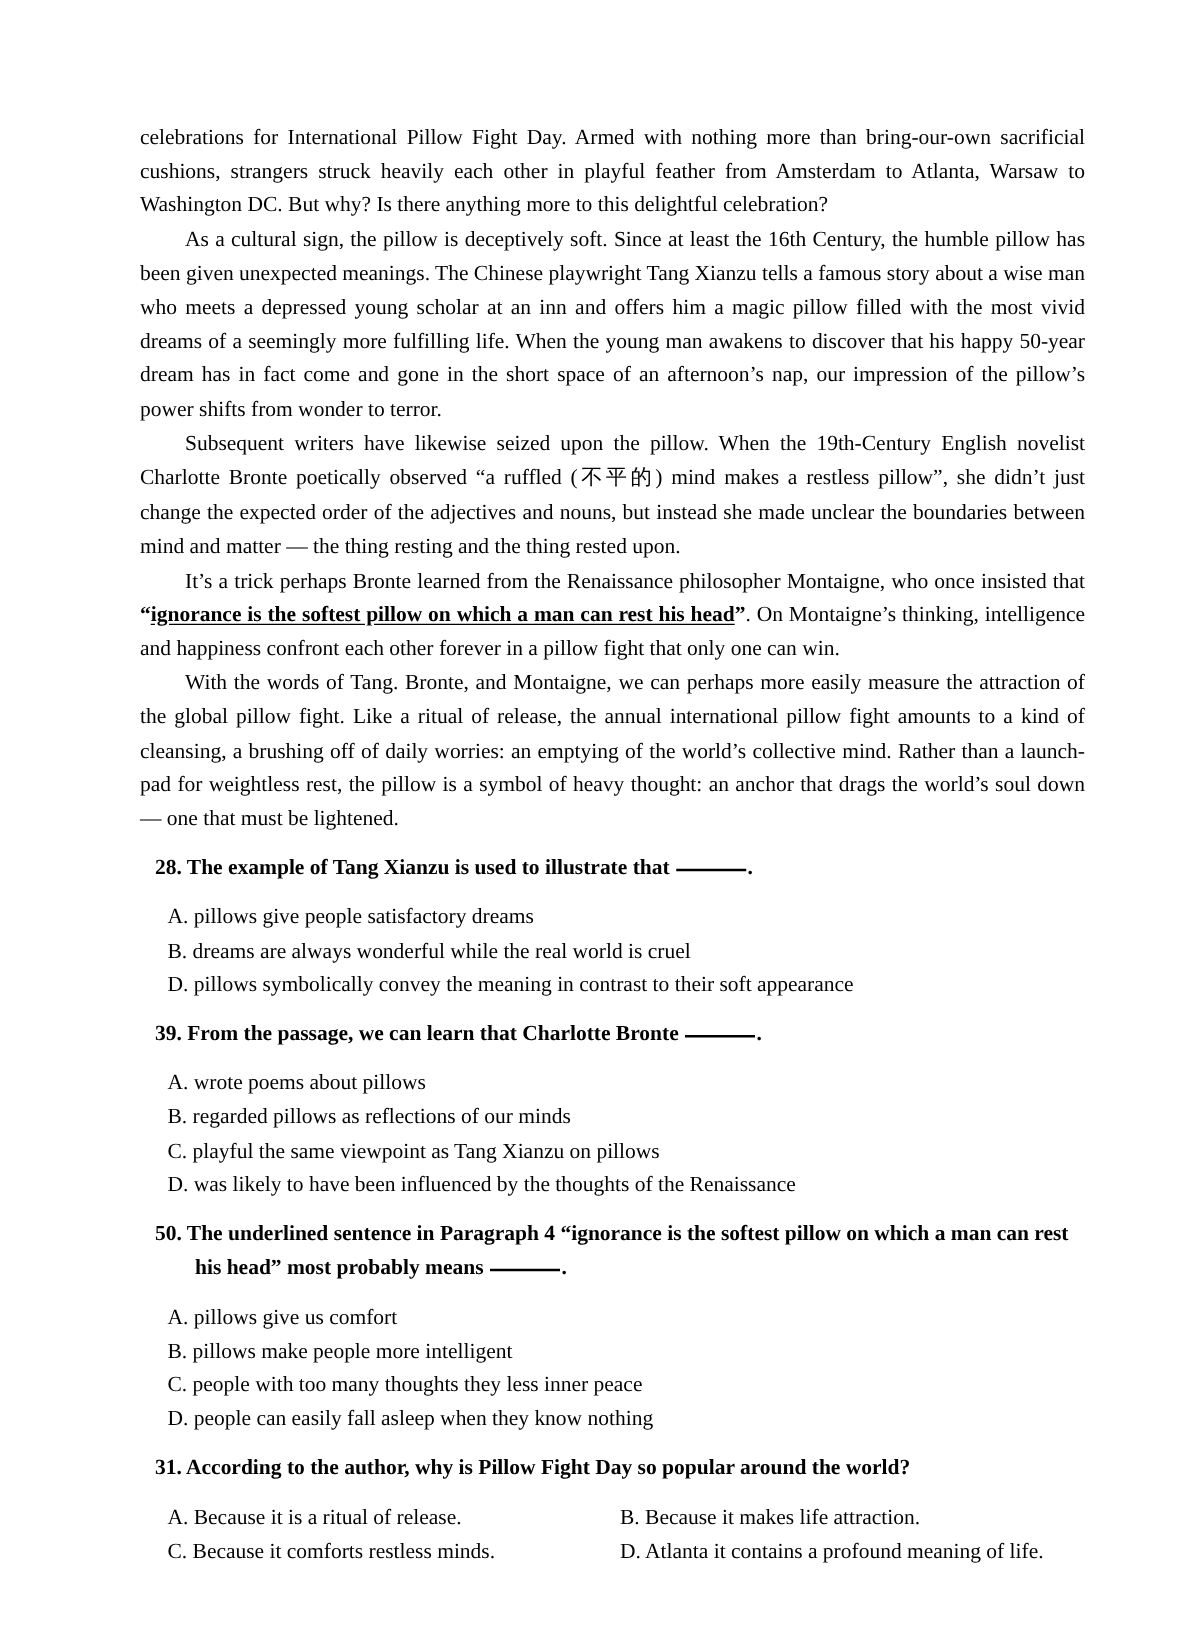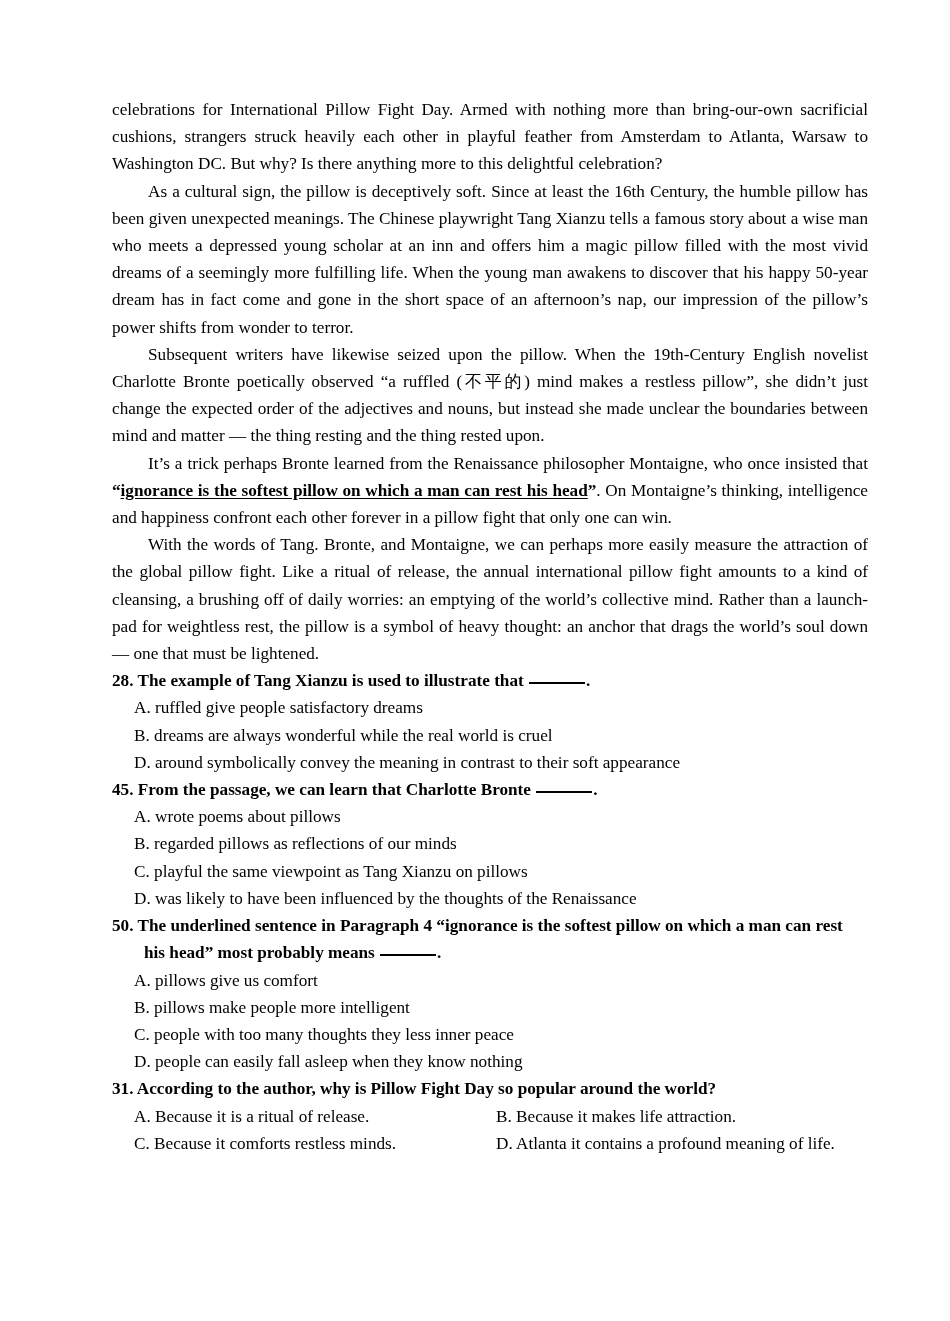--- a/index.html
+++ b/index.html
@@ -53,21 +53,21 @@
   }
 
   
   .qblock {
     margin-top: 0px;
   }
   .qstem {
     font-size: 17.2px;
     line-height: 27.2px;
     font-weight: bold;
-    margin: 0;
+    margin: 12px;
     text-align: left;
   }
   .qstem.wrap2 {
     padding-left: 32px;
     text-indent: -32px;
   }
   .qstem .blank {
     display: inline-block;
     width: 56px;
     border-bottom: 2px solid #000;
@@ -106,27 +106,27 @@
 
       <p class="para indent"><span>Subsequent writers have likewise seized upon the pillow. When the 19th-Century English novelist Charlotte Bronte poetically observed “a ruffled (</span><span class="cjk">不平的</span><span>) mind makes a restless pillow”, she didn’t just change the expected order of the adjectives and nouns, but instead she made unclear the boundaries between mind and matter — the thing resting and the thing rested upon.</span></p>
 
       <p class="para indent"><span>It’s a trick perhaps Bronte learned from the Renaissance philosopher Montaigne, who once insisted that </span><span class="quote-bold-ul"><span>“</span><span class="ul">ignorance is the softest pillow on which a man can rest his head</span><span>”</span></span><span>. On Montaigne’s thinking, intelligence and happiness confront each other forever in a pillow fight that only one can win.</span></p>
 
       <p class="para indent">With the words of Tang. Bronte, and Montaigne, we can perhaps more easily measure the attraction of the global pillow fight. Like a ritual of release, the annual international pillow fight amounts to a kind of cleansing, a brushing off of daily worries: an emptying of the world’s collective mind. Rather than a launch-pad for weightless rest, the pillow is a symbol of heavy thought: an anchor that drags the world’s soul down — one that must be lightened.</p>
     </div>
 
     <div class="qblock">
       <p class="qstem"><span>28. The example of Tang Xianzu is used to illustrate that </span><span class="blank"></span><span>.</span></p>
-      <p class="opt">A. ruffled give people satisfactory dreams</p>
+      <p class="opt">A. pillows give people satisfactory dreams</p>
       <p class="opt">B. dreams are always wonderful while the real world is cruel</p>
-      <p class="opt">D. around symbolically convey the meaning in contrast to their soft appearance</p>
+      <p class="opt">D. pillows symbolically convey the meaning in contrast to their soft appearance</p>
     </div>
 
     <div class="qblock">
-      <p class="qstem"><span>45. From the passage, we can learn that Charlotte Bronte </span><span class="blank"></span><span>.</span></p>
+      <p class="qstem"><span>39. From the passage, we can learn that Charlotte Bronte </span><span class="blank"></span><span>.</span></p>
       <p class="opt">A. wrote poems about pillows</p>
       <p class="opt">B. regarded pillows as reflections of our minds</p>
       <p class="opt">C. playful the same viewpoint as Tang Xianzu on pillows</p>
       <p class="opt">D. was likely to have been influenced by the thoughts of the Renaissance</p>
     </div>
 
     <div class="qblock">
       <p class="qstem wrap2"><span>50. The underlined sentence in Paragraph 4 “ignorance is the softest pillow on which a man can rest his head” most probably means </span><span class="blank"></span><span>.</span></p>
       <p class="opt">A. pillows give us comfort</p>
       <p class="opt">B. pillows make people more intelligent</p>

